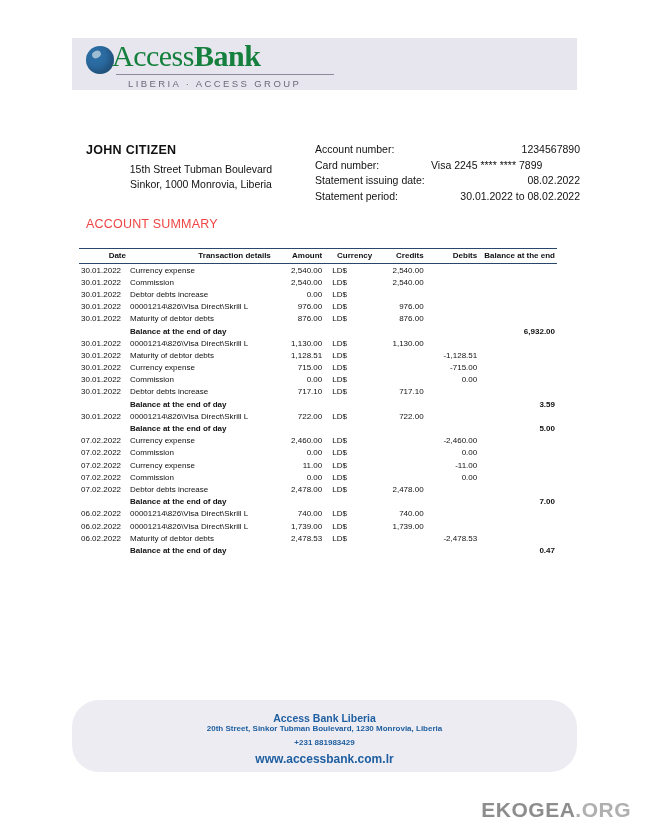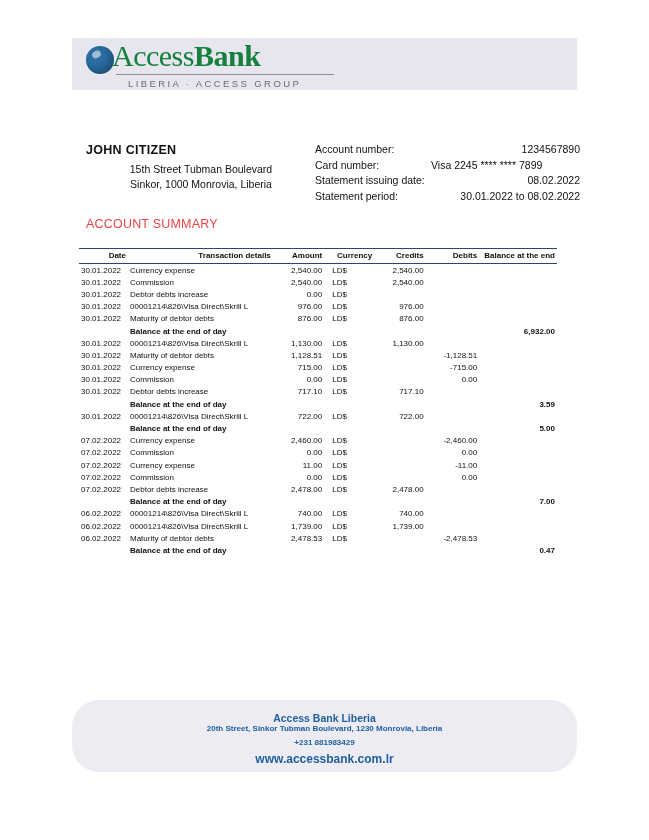--- a/index.html
+++ b/index.html
@@ -524,14 +524,15 @@
     </table>
   </div>
 
   <div class="footer-band">
     <div class="footer-title">Access Bank Liberia</div>
     <div class="footer-addr">20th Street, Sinkor Tubman Boulevard, 1230 Monrovia, Liberia</div>
     <div class="footer-phone">+231 881983429</div>
     <div class="footer-site">www.accessbank.com.lr</div>
   </div>
 
+  <div class="watermark"><span>EKOGEA</span><span class="org">.ORG</span></div>
 
 </div>
 
 </body></html>

